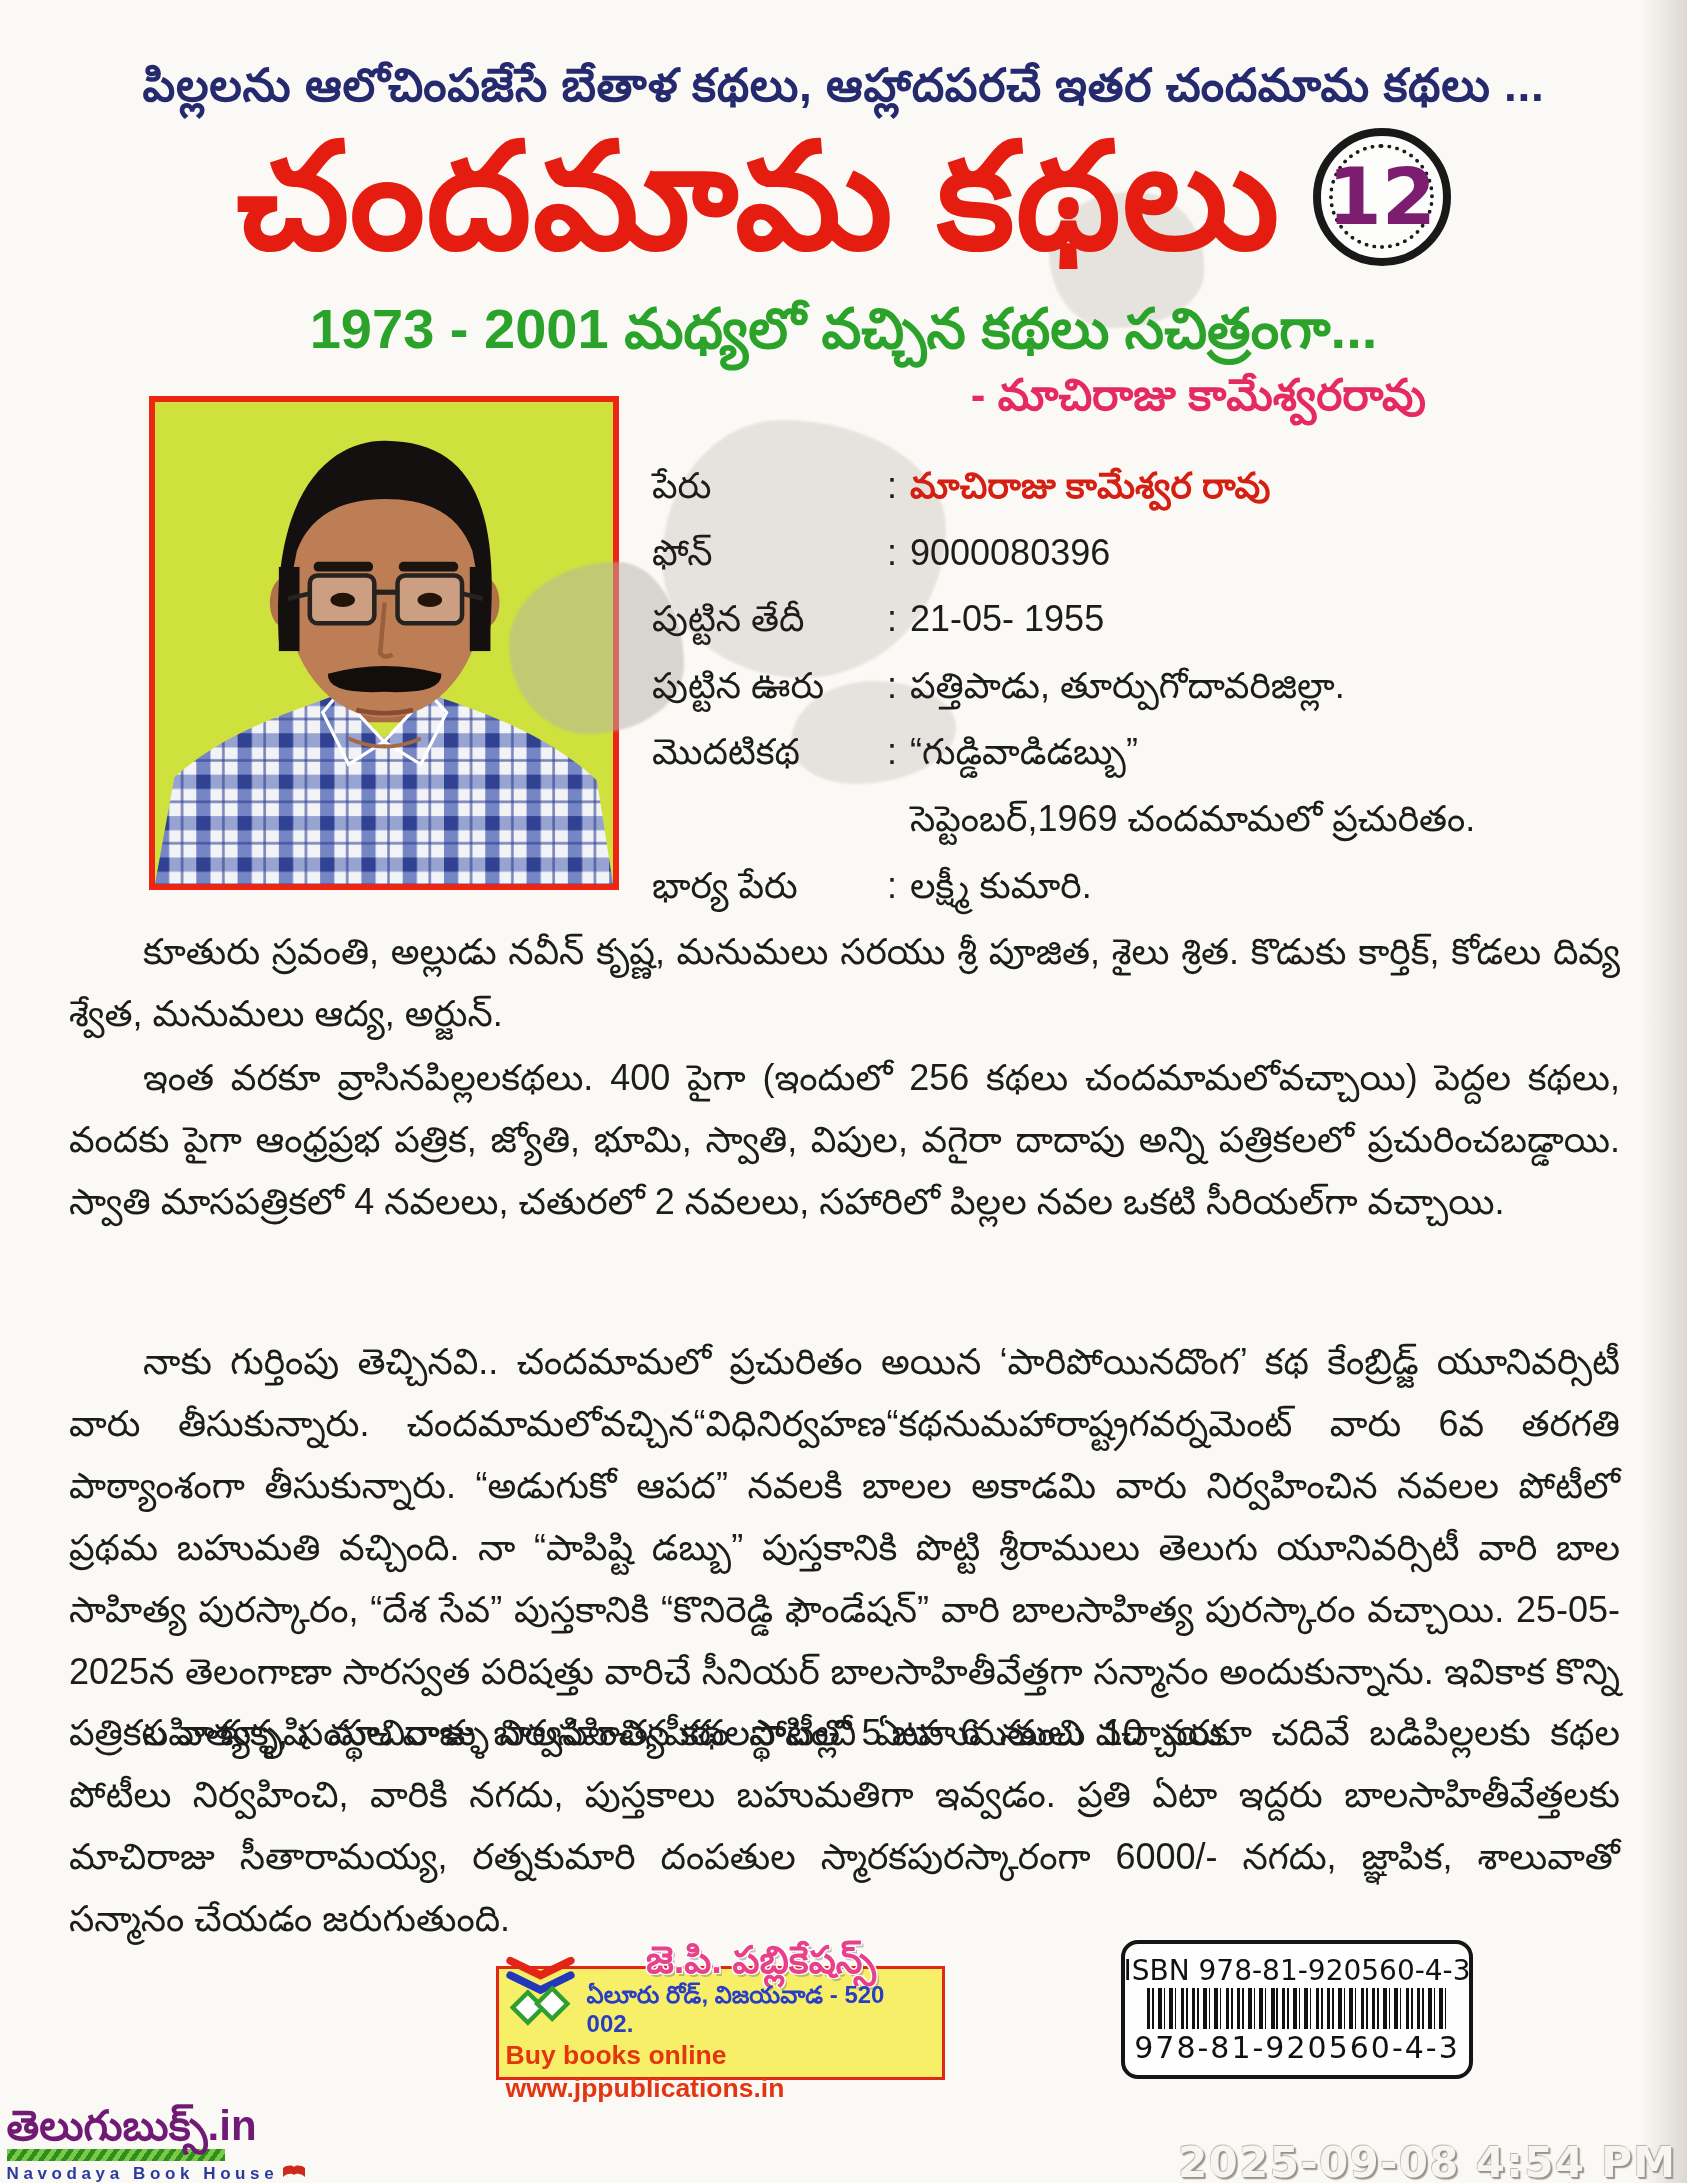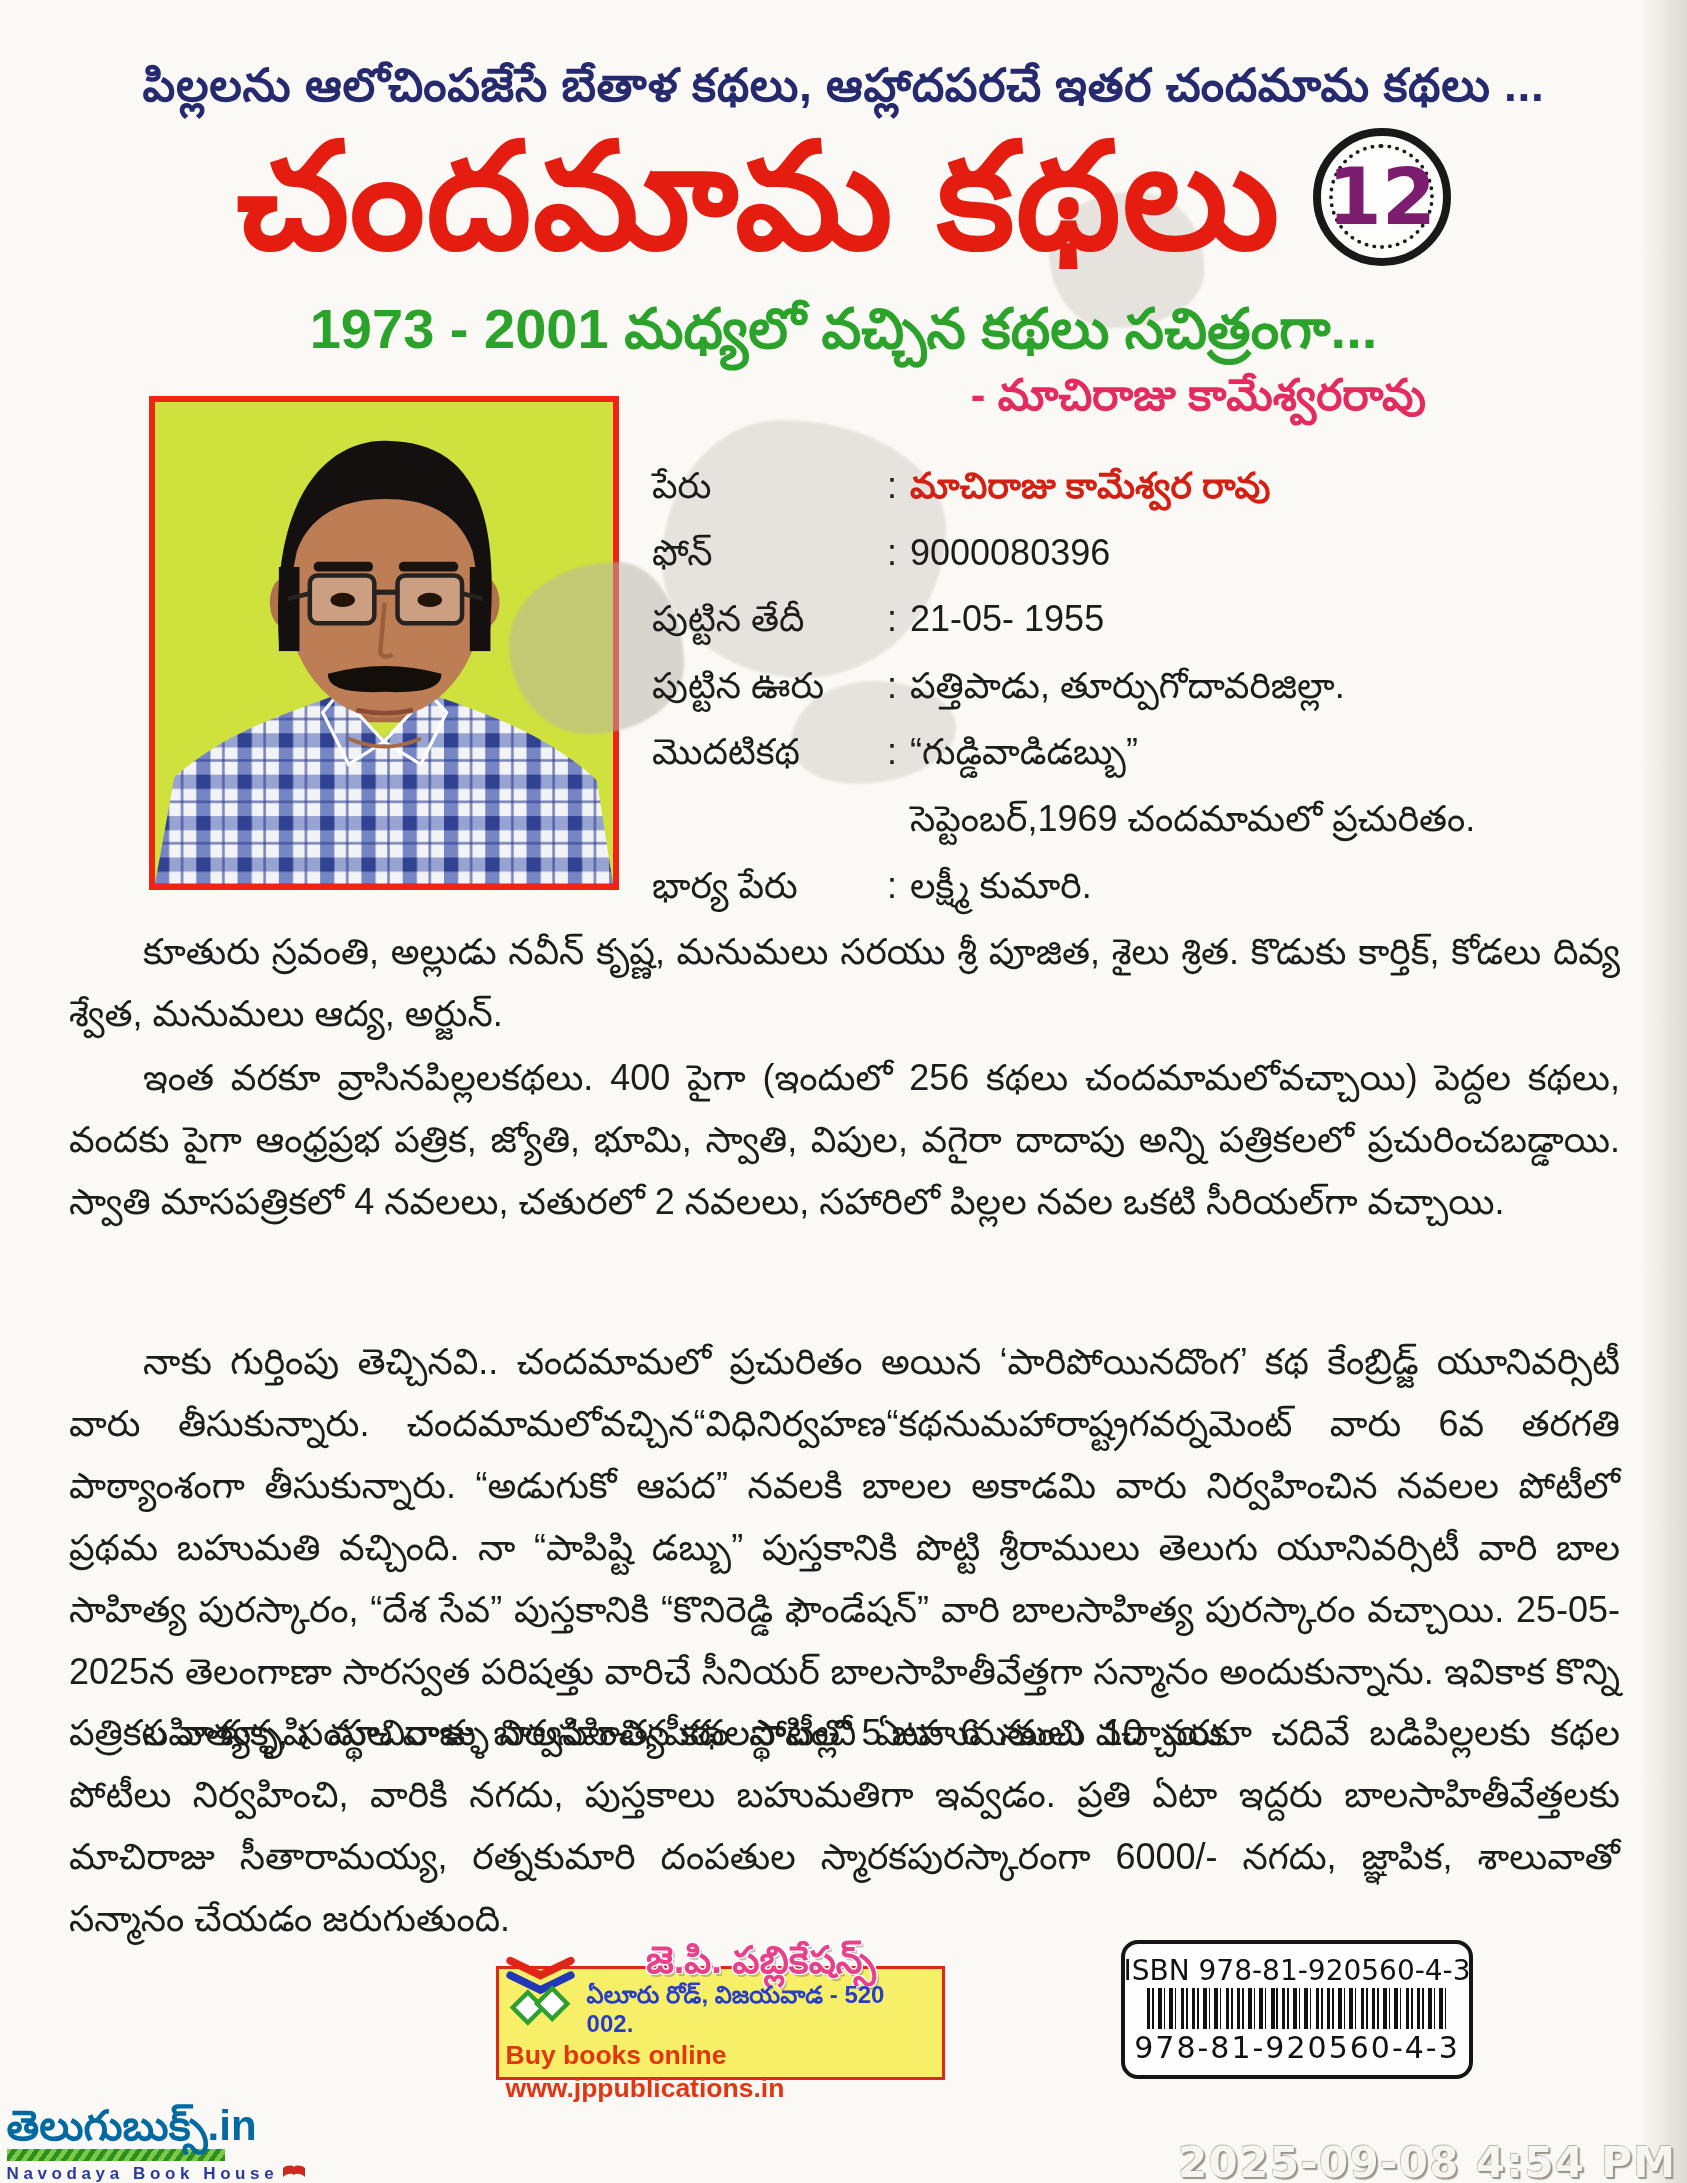--- a/index.html
+++ b/index.html
@@ -57,21 +57,21 @@
 
   .barcode-box{position:absolute;left:1121px;top:1940px;width:352px;height:139px;background:#fefefe;
                border:4.6px solid #151515;border-radius:17px;box-sizing:border-box;
                display:flex;flex-direction:column;align-items:center;padding:10px 12px;z-index:2;}
   .isbn-top{font-size:28px;color:#111;font-family:"DejaVu Sans",sans-serif;white-space:nowrap;}
   .bars{width:94%;height:61px;margin:1.3px 0;
         background:repeating-linear-gradient(90deg,#111 0 3.3px,#fff 3.3px 5.3px,#111 5.3px 6.6px,#fff 6.6px 11.2px,#111 11.2px 15px,#fff 15px 17px,#111 17px 18.5px,#fff 18.5px 22.5px);}
   .isbn-bottom{font-size:30px;color:#111;font-family:"DejaVu Sans",sans-serif;letter-spacing:2px;white-space:nowrap;}
 
   .watermark{position:absolute;left:6.6px;top:2105px;z-index:3;}
-  .wm-site{font-size:42px;font-weight:bold;color:#0369a1;line-height:1;}
+  .wm-site{font-size:42px;font-weight:bold;color:#701a75;line-height:1;}
   .wm-leaves{width:218px;height:12px;margin:2px 0 2.6px 0;
              background:repeating-linear-gradient(-55deg,#2e8f1f 0 4.6px,#7cc94a 4.6px 9.3px);}
   .wm-line1{display:flex;align-items:center;gap:4px;font-size:17px;font-weight:bold;color:#2b3a9e;letter-spacing:4.6px;}
 
   .timestamp{position:absolute;right:10.6px;top:2138px;font-size:42px;font-weight:bold;
              font-family:"DejaVu Sans",sans-serif;color:#f7f5f1;letter-spacing:1.3px;z-index:3;
              text-shadow:2px 2px 1.3px #97918a,-0.7px -0.7px 0.7px #b9b3ab,0.7px 0.7px 0 #a39d95;}
 </style>
 </head>
 <body>

